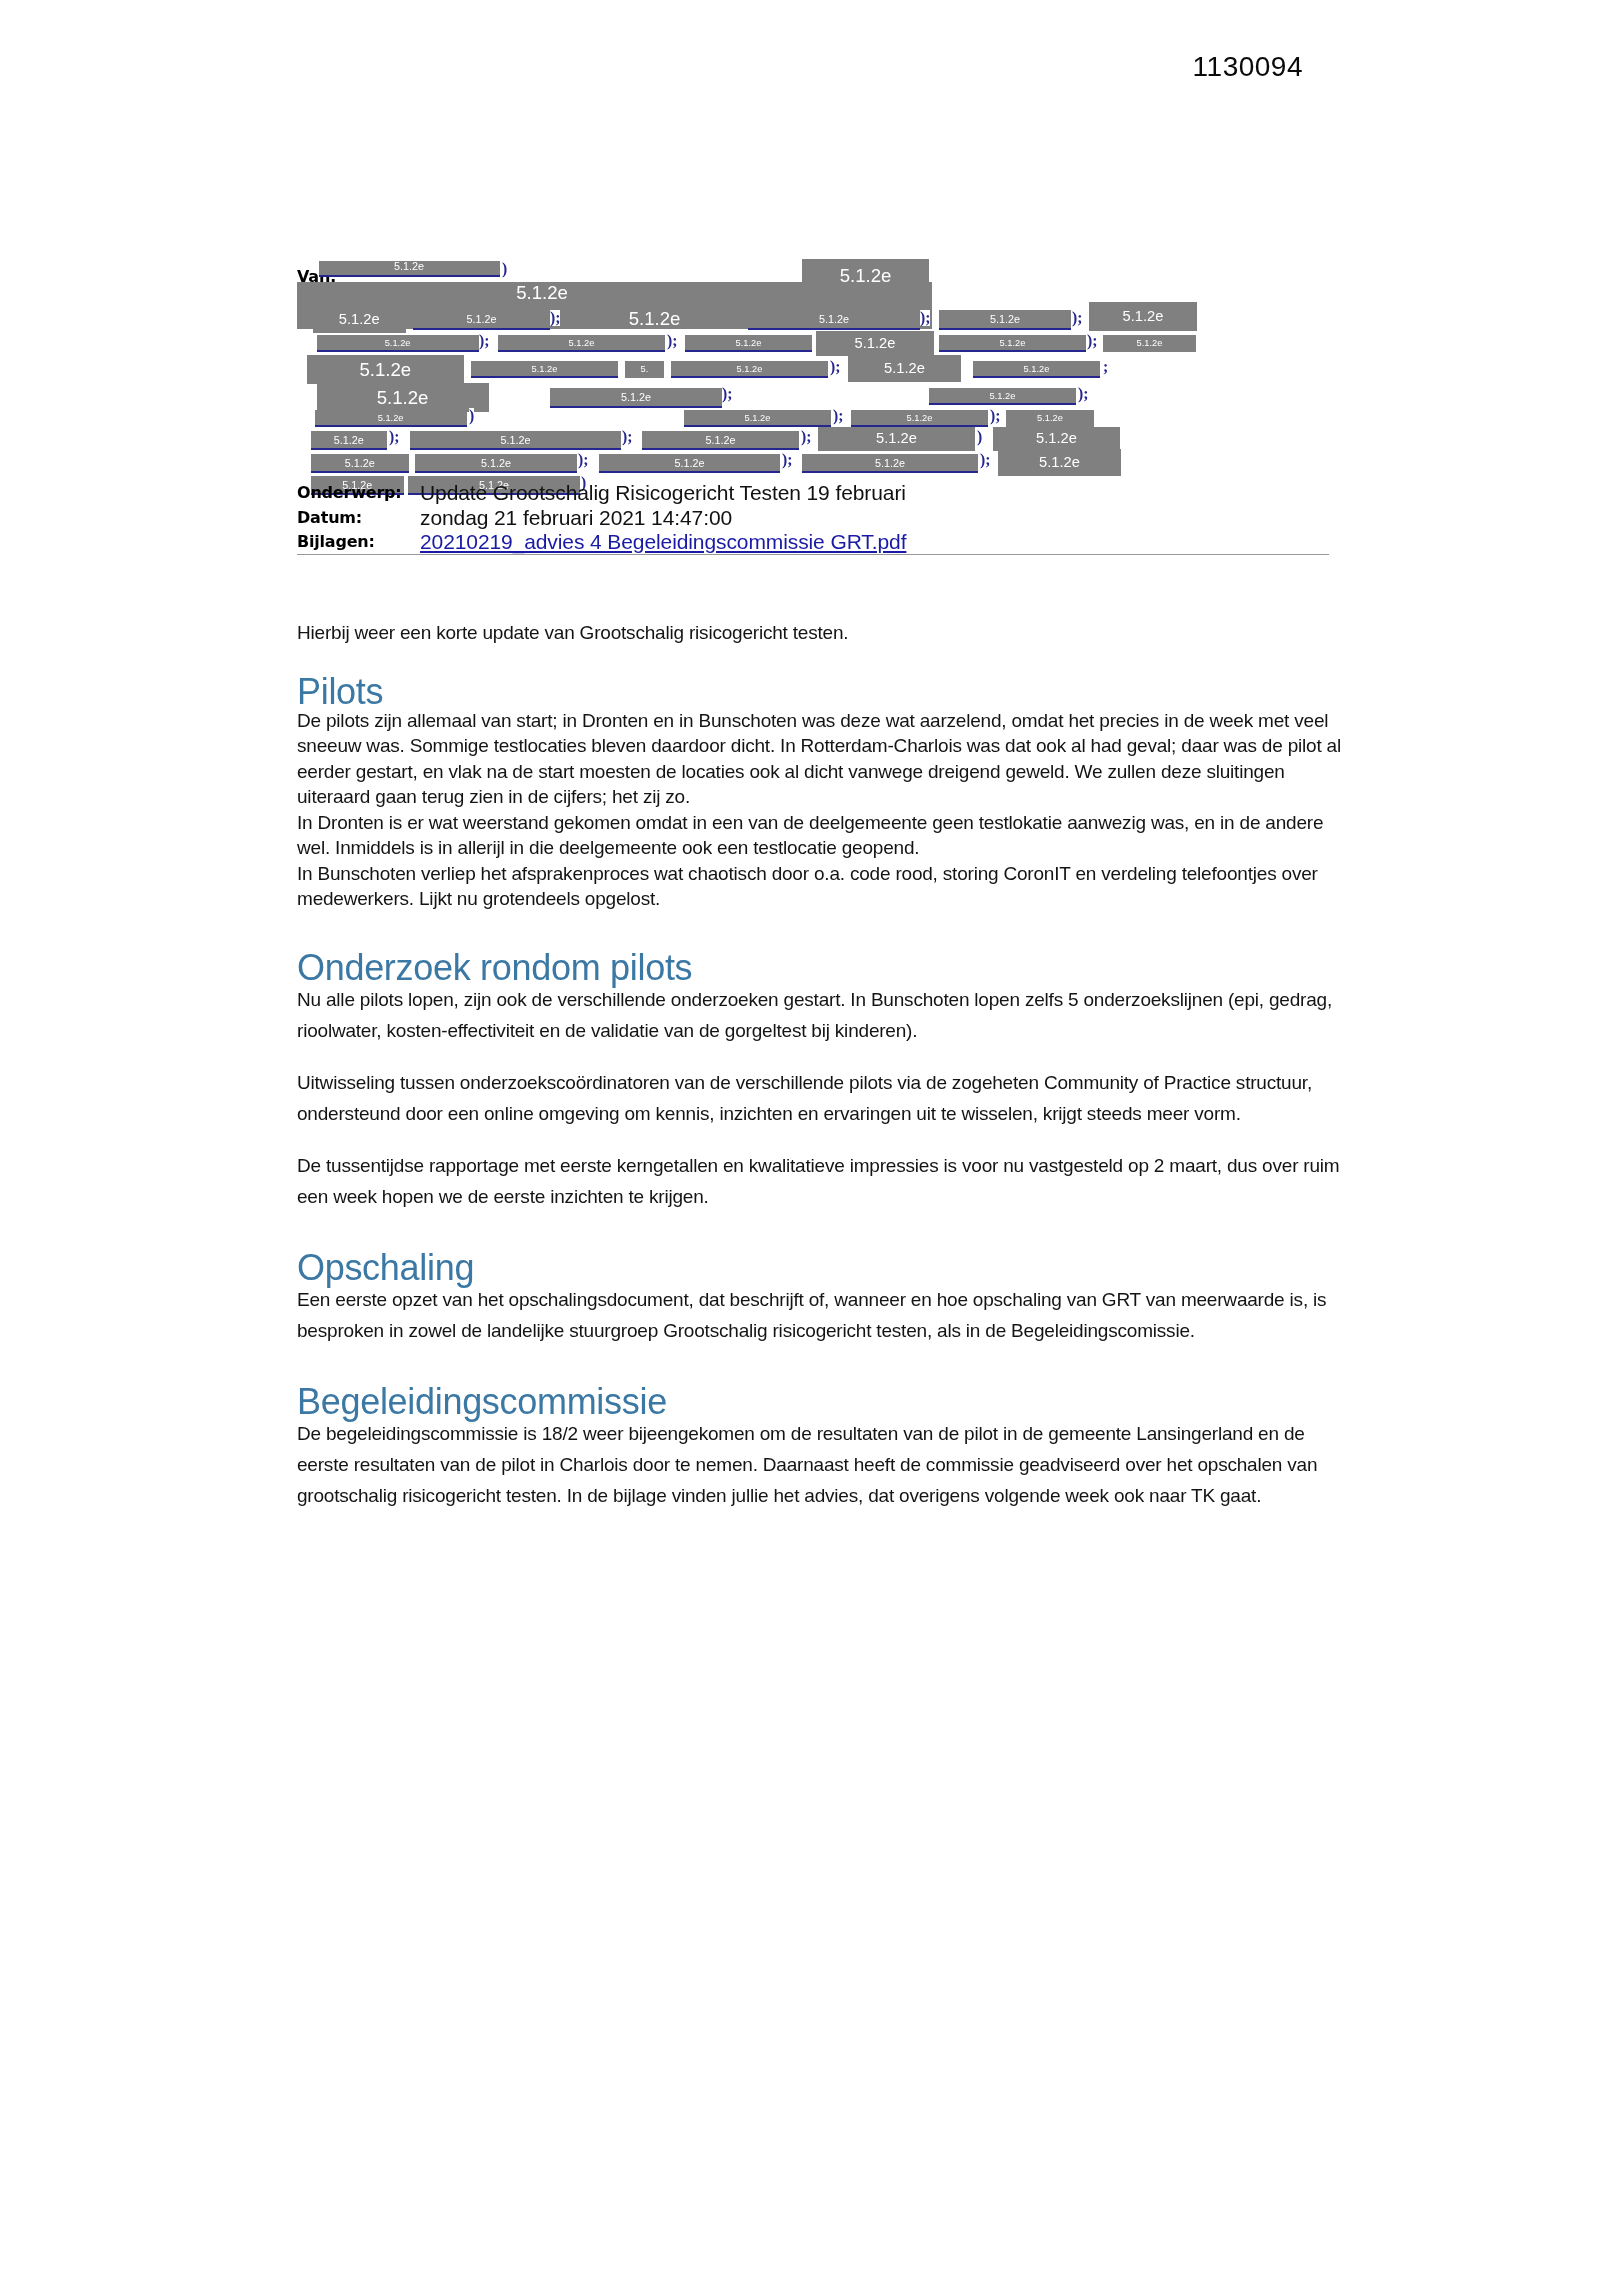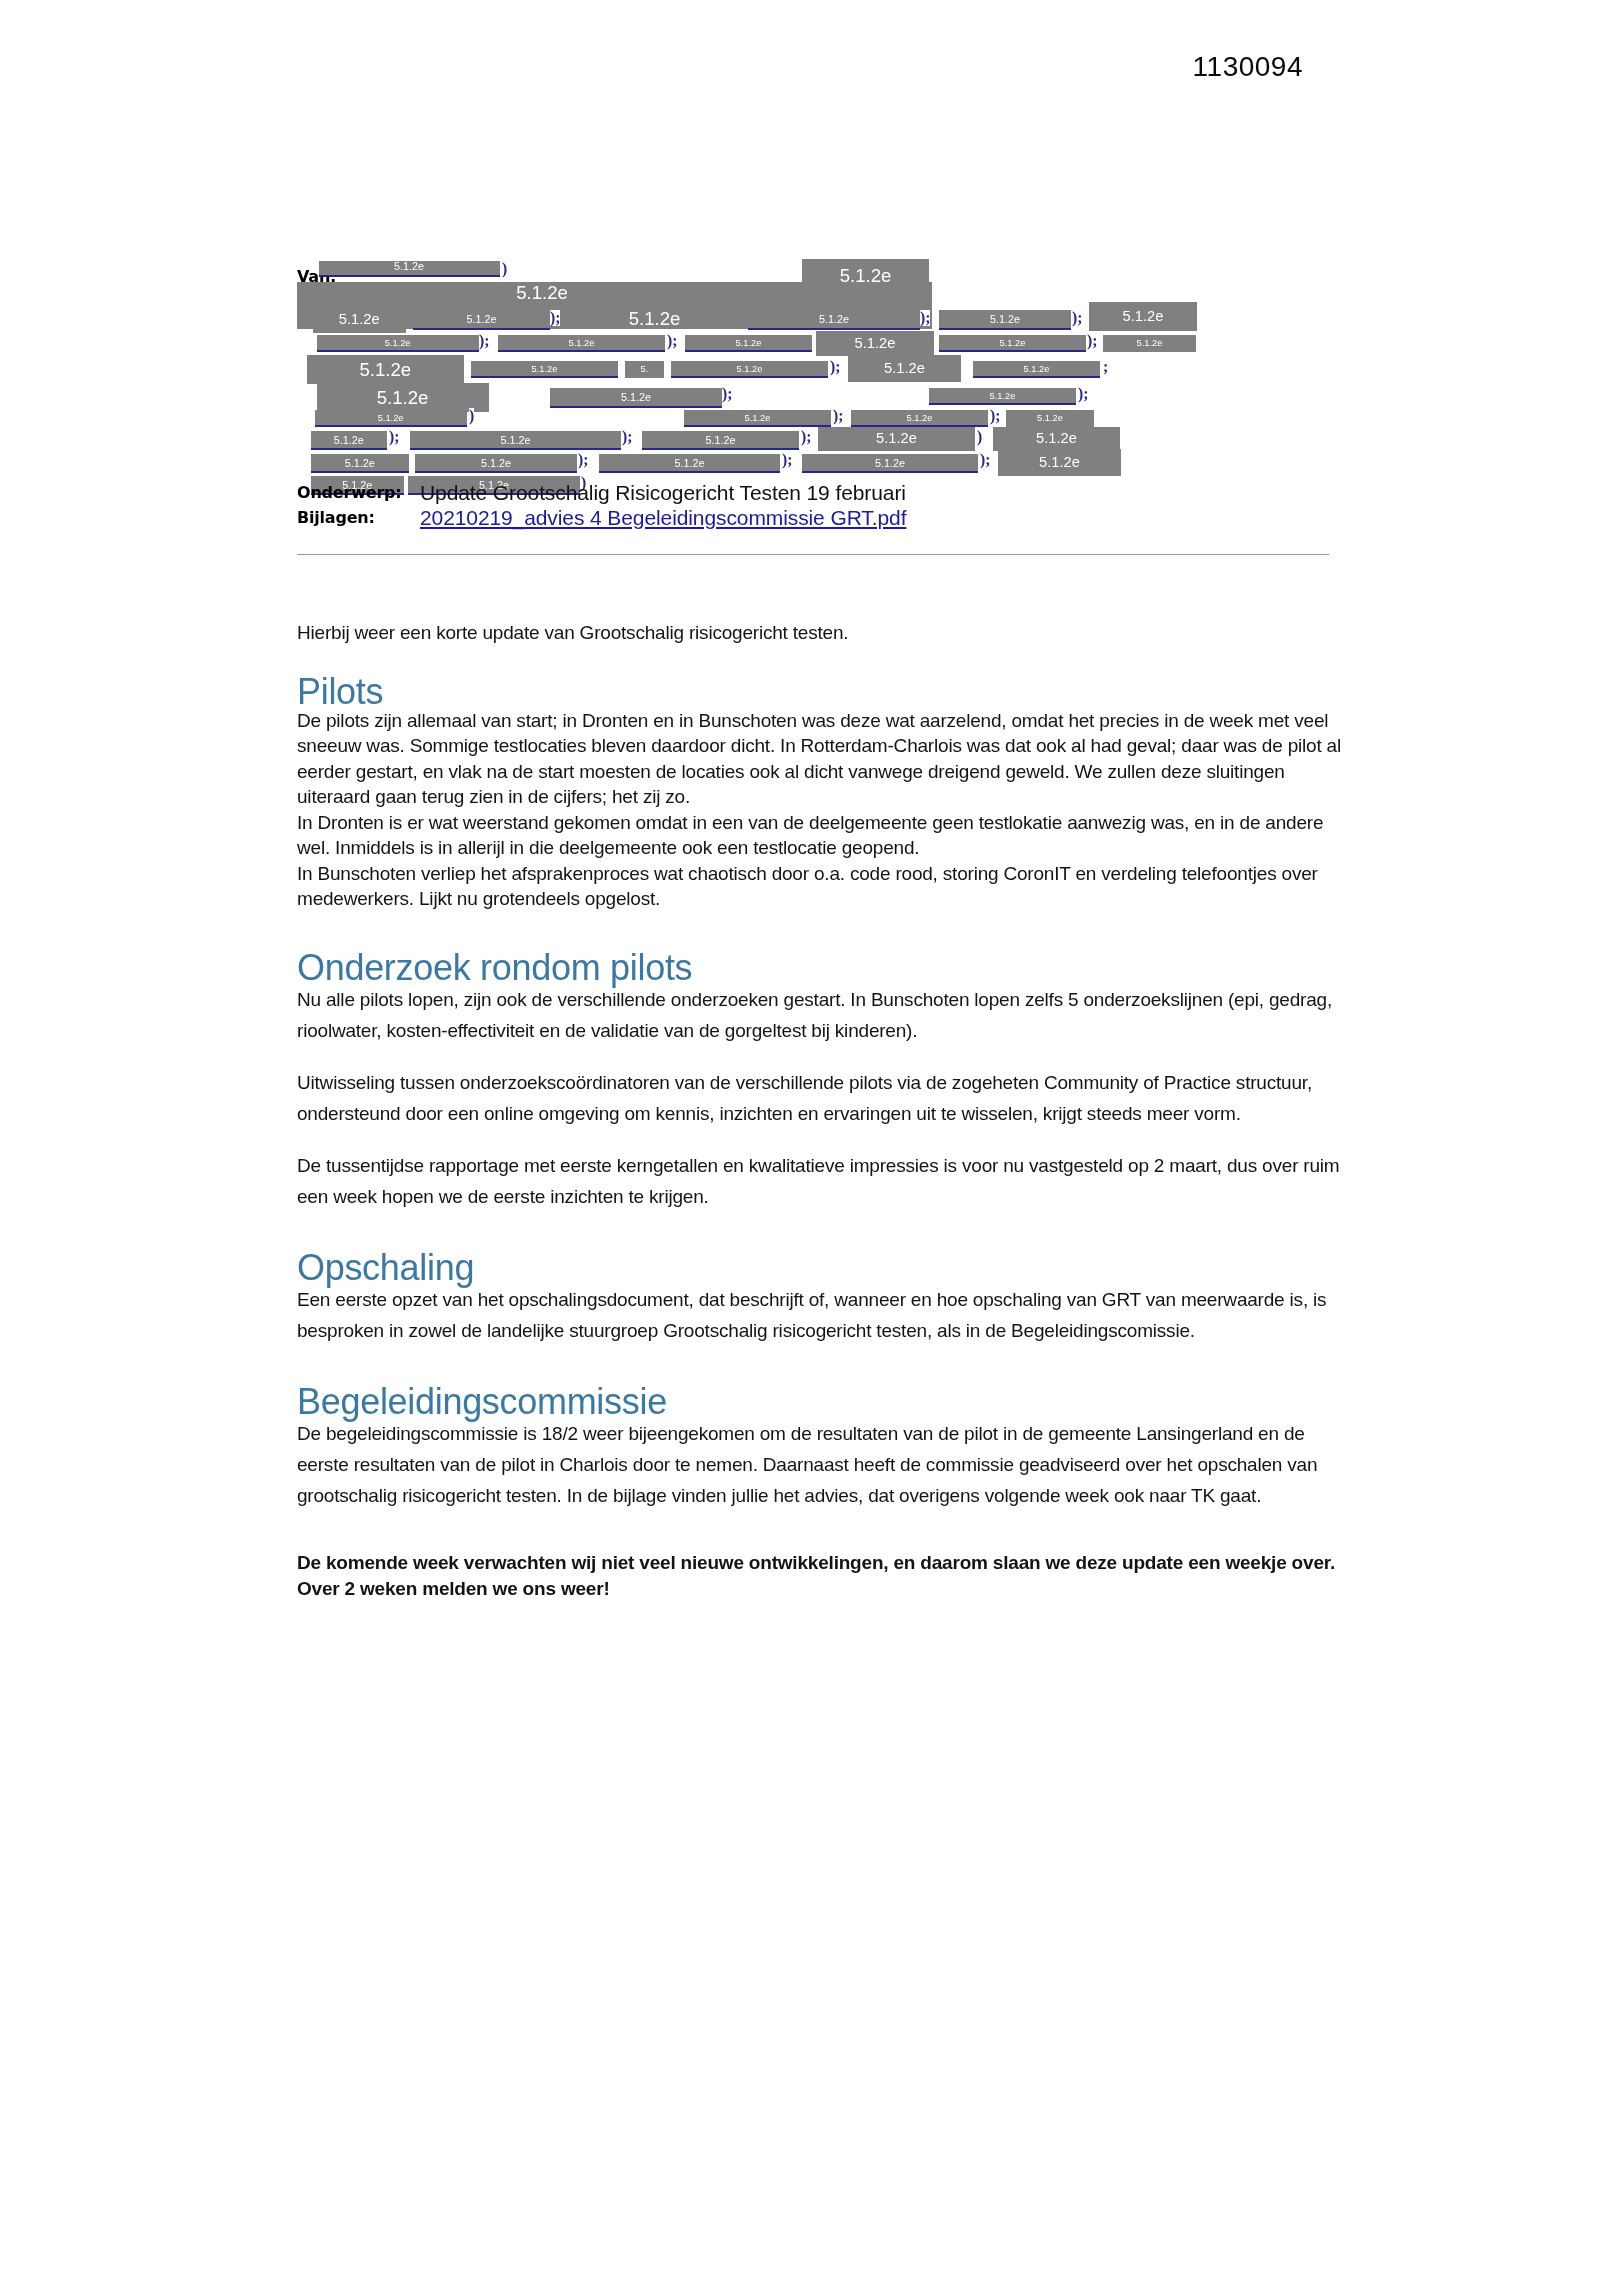--- a/index.html
+++ b/index.html
@@ -340,20 +340,23 @@
           <span style="line-height:18.6px">5.1.2e</span>
         </div>
       <div class="sep" style="left:284px; top:222px;">)</div>
     </div>
 
     <div class="hdr-meta-rows">
       <div class="meta-row">
         <span class="meta-key">Onderwerp:</span><span class="meta-val">Update Grootschalig Risicogericht Testen 19 februari</span>
       </div>
       <div class="meta-row">
+        <span class="meta-key">Datum:</span><span class="meta-val">zondag 21 februari 2021 14:47:00</span>
+      </div>
+      <div class="meta-row">
         <span class="meta-key">Bijlagen:</span><span class="meta-val link">20210219_advies 4 Begeleidingscommissie GRT.pdf</span>
       </div>
     </div>
   </div>
 
   <hr class="rule">
 
   <div class="body-wrap">
 
     <p class="para gap-sm">Hierbij weer een korte update van Grootschalig risicogericht testen.</p>
@@ -367,17 +370,16 @@
     <p class="para loose">Nu alle pilots lopen, zijn ook de verschillende onderzoeken gestart. In Bunschoten lopen zelfs 5 onderzoekslijnen (epi, gedrag, rioolwater, kosten-effectiviteit en de validatie van de gorgeltest bij kinderen).</p>
     <p class="para loose gap-md">Uitwisseling tussen onderzoekscoördinatoren van de verschillende pilots via de zogeheten Community of Practice structuur, ondersteund door een online omgeving om kennis, inzichten en ervaringen uit te wisselen, krijgt steeds meer vorm.</p>
     <p class="para loose gap-md">De tussentijdse rapportage met eerste kerngetallen en kwalitatieve impressies is voor nu vastgesteld op 2 maart, dus over ruim een week hopen we de eerste inzichten te krijgen.</p>
 
     <h2 class="sec gap-lg">Opschaling</h2>
     <p class="para loose">Een eerste opzet van het opschalingsdocument, dat beschrijft of, wanneer en hoe opschaling van GRT van meerwaarde is, is besproken in zowel de landelijke stuurgroep Grootschalig risicogericht testen, als in de Begeleidingscomissie.</p>
 
     <h2 class="sec gap-lg">Begeleidingscommissie</h2>
     <p class="para loose">De begeleidingscommissie is 18/2 weer bijeengekomen om de resultaten van de pilot in de gemeente Lansingerland en de eerste resultaten van de pilot in Charlois door te nemen. Daarnaast heeft de commissie geadviseerd over het opschalen van grootschalig risicogericht testen. In de bijlage vinden jullie het advies, dat overigens volgende week ook naar TK gaat.</p>
 
-    <p class="para bold" style="margin-top:39px;">De komende week verwachten wij niet veel nieuwe ontwikkelingen, en daarom slaan we deze update een weekje over. Over 2 weken melden we ons weer!</p>
   </div>
 
 </div>
 
 
 </body></html>

